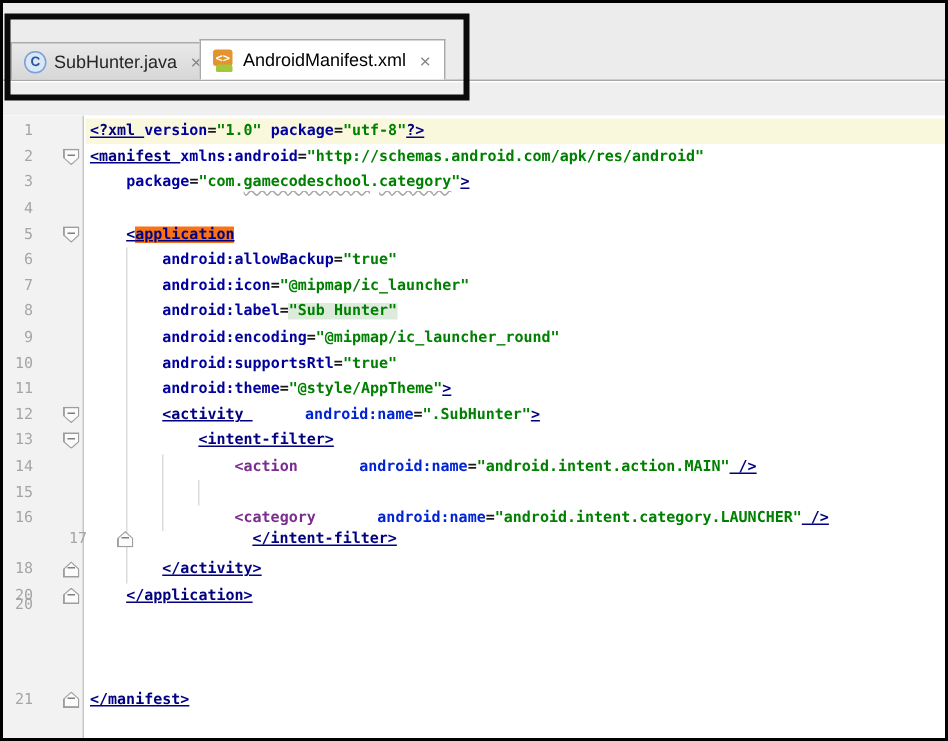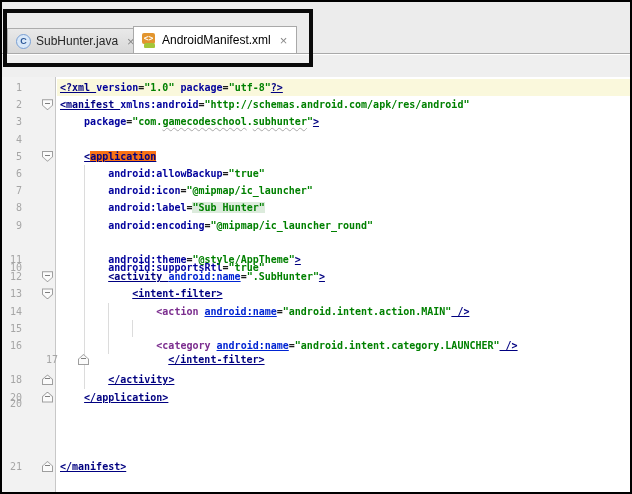--- a/index.html
+++ b/index.html
@@ -74,21 +74,21 @@
   .fold.close .shape,.fold.close .fill{clip-path:polygon(50% 0,100% 45%,100% 100%,0 100%,0 45%);}
   .fold .dash{left:3px;width:5px;height:1px;top:4px;background:#7f7f7f;}
   .code{
     position:absolute;left:58px;top:0;right:0;white-space:pre;
     font-family:"DejaVu Sans Mono","Liberation Mono",monospace;
     font-size:10px;line-height:17.2px;font-weight:bold;color:#1a1a1a;z-index:2;
   }
   .t-tag{color:#000080;text-decoration:underline;}
   .t-tagp{color:#7b2d8e;}
   .t-attr{color:#00009c;text-align:right;}
-  .t-name{color:#0024d3;text-decoration:underline;}
+  .t-name{color:#0024d3;margin-left:35px;}
   .t-val{color:#008000;}
   .t-plain{color:#1a1a1a;}
   .t-sq{text-decoration-line:underline;text-decoration-style:wavy;text-decoration-color:#a8a8a8;text-underline-offset:2px;}
   .bg-tan{background:#f97316;}
   .bg-green{background:#dcebdc;}
 </style>
 </head>
 <body>
 
 <div class="screen">
@@ -128,21 +128,21 @@
           <div class="num">2</div>
           <div class="fold open">
             <i class="shape"></i>
             <i class="fill"></i>
             <i class="dash"></i>
           </div>
           <div class="code"><span class="t-tag">&lt;manifest </span><span class="t-attr">xmlns:android</span><span class="t-plain">=</span><span class="t-val">"http://schemas.android.com/apk/res/android"</span></div>
         </div>
         <div class="row" style="top: 36.4px;">
           <div class="num">3</div>
-          <div class="code"><span class="t-plain">    </span><span class="t-attr">package</span><span class="t-plain">=</span><span class="t-val">"com.</span><span class="t-val t-sq">gamecodeschool</span><span class="t-val">.</span><span class="t-val t-sq">subhunter</span><span class="t-val">"</span><span class="t-tag">&gt;</span></div>
+          <div class="code"><span class="t-plain">    </span><span class="t-attr">package</span><span class="t-plain">=</span><span class="t-val">"com.</span><span class="t-val t-sq">gamecodeschool</span><span class="t-val">.</span><span class="t-val t-sq">category</span><span class="t-val">"</span><span class="t-tag">&gt;</span></div>
         </div>
         <div class="row" style="top: 53.6px;">
           <div class="num">4</div>
           <div class="code"></div>
         </div>
         <div class="row" style="top: 70.8px;">
           <div class="num">5</div>
           <div class="fold open">
             <i class="shape"></i>
             <i class="fill"></i>
@@ -159,21 +159,21 @@
           <div class="code"><span class="t-plain">        </span><span class="t-attr">android:icon</span><span class="t-plain">=</span><span class="t-val">"@mipmap/ic_launcher"</span></div>
         </div>
         <div class="row" style="top: 122.4px;">
           <div class="num">8</div>
           <div class="code"><span class="t-plain">        </span><span class="t-attr">android:label</span><span class="t-plain">=</span><span class="t-val bg-green">"Sub Hunter"</span></div>
         </div>
         <div class="row" style="top: 139.6px;">
           <div class="num">9</div>
           <div class="code"><span class="t-plain">        </span><span class="t-attr">android:encoding</span><span class="t-plain">=</span><span class="t-val">"@mipmap/ic_launcher_round"</span></div>
         </div>
-        <div class="row" style="top: 156.8px; margin-top: 25px;">
+        <div class="row" style="top: 156.8px;">
           <div class="num">10</div>
           <div class="code"><span class="t-plain">        </span><span class="t-attr">android:supportsRtl</span><span class="t-plain">=</span><span class="t-val">"true"</span></div>
         </div>
         <div class="row" style="top: 174px;">
           <div class="num">11</div>
           <div class="code"><span class="t-plain">        </span><span class="t-attr">android:theme</span><span class="t-plain">=</span><span class="t-val">"@style/AppTheme"</span><span class="t-tag">&gt;</span></div>
         </div>
         <div class="row" style="top: 191.2px;">
           <div class="num">12</div>
           <div class="fold open">

